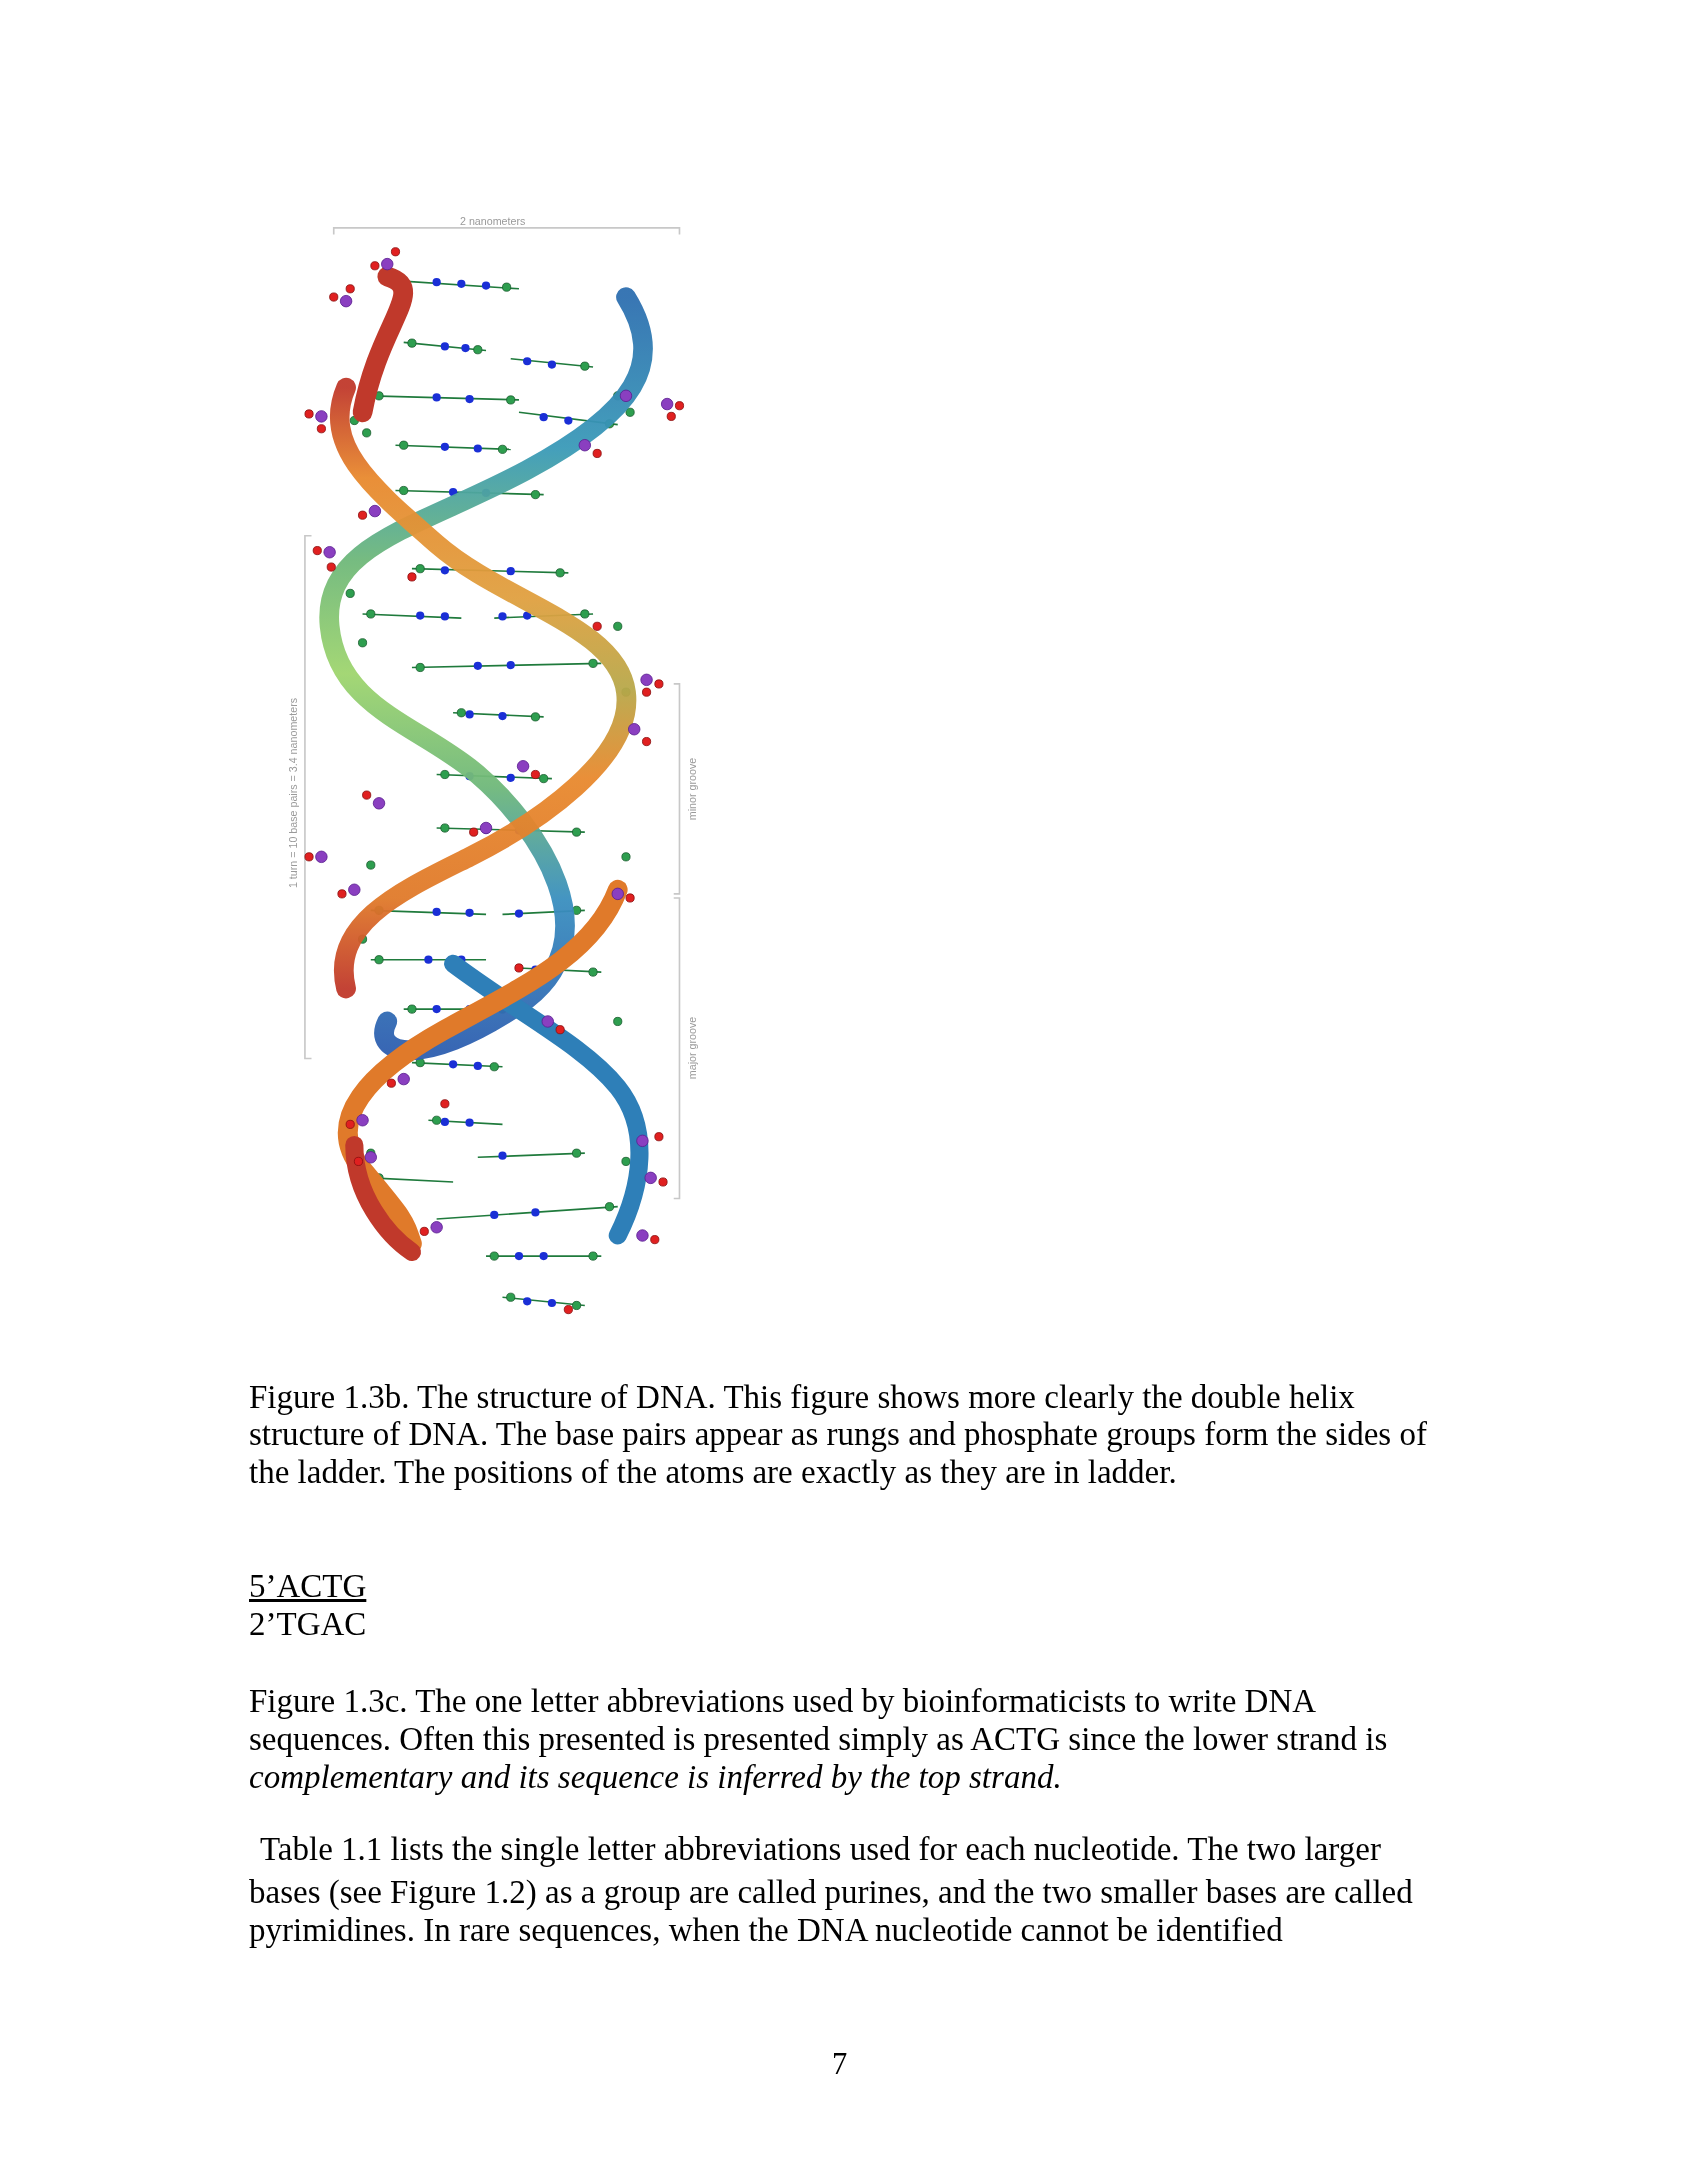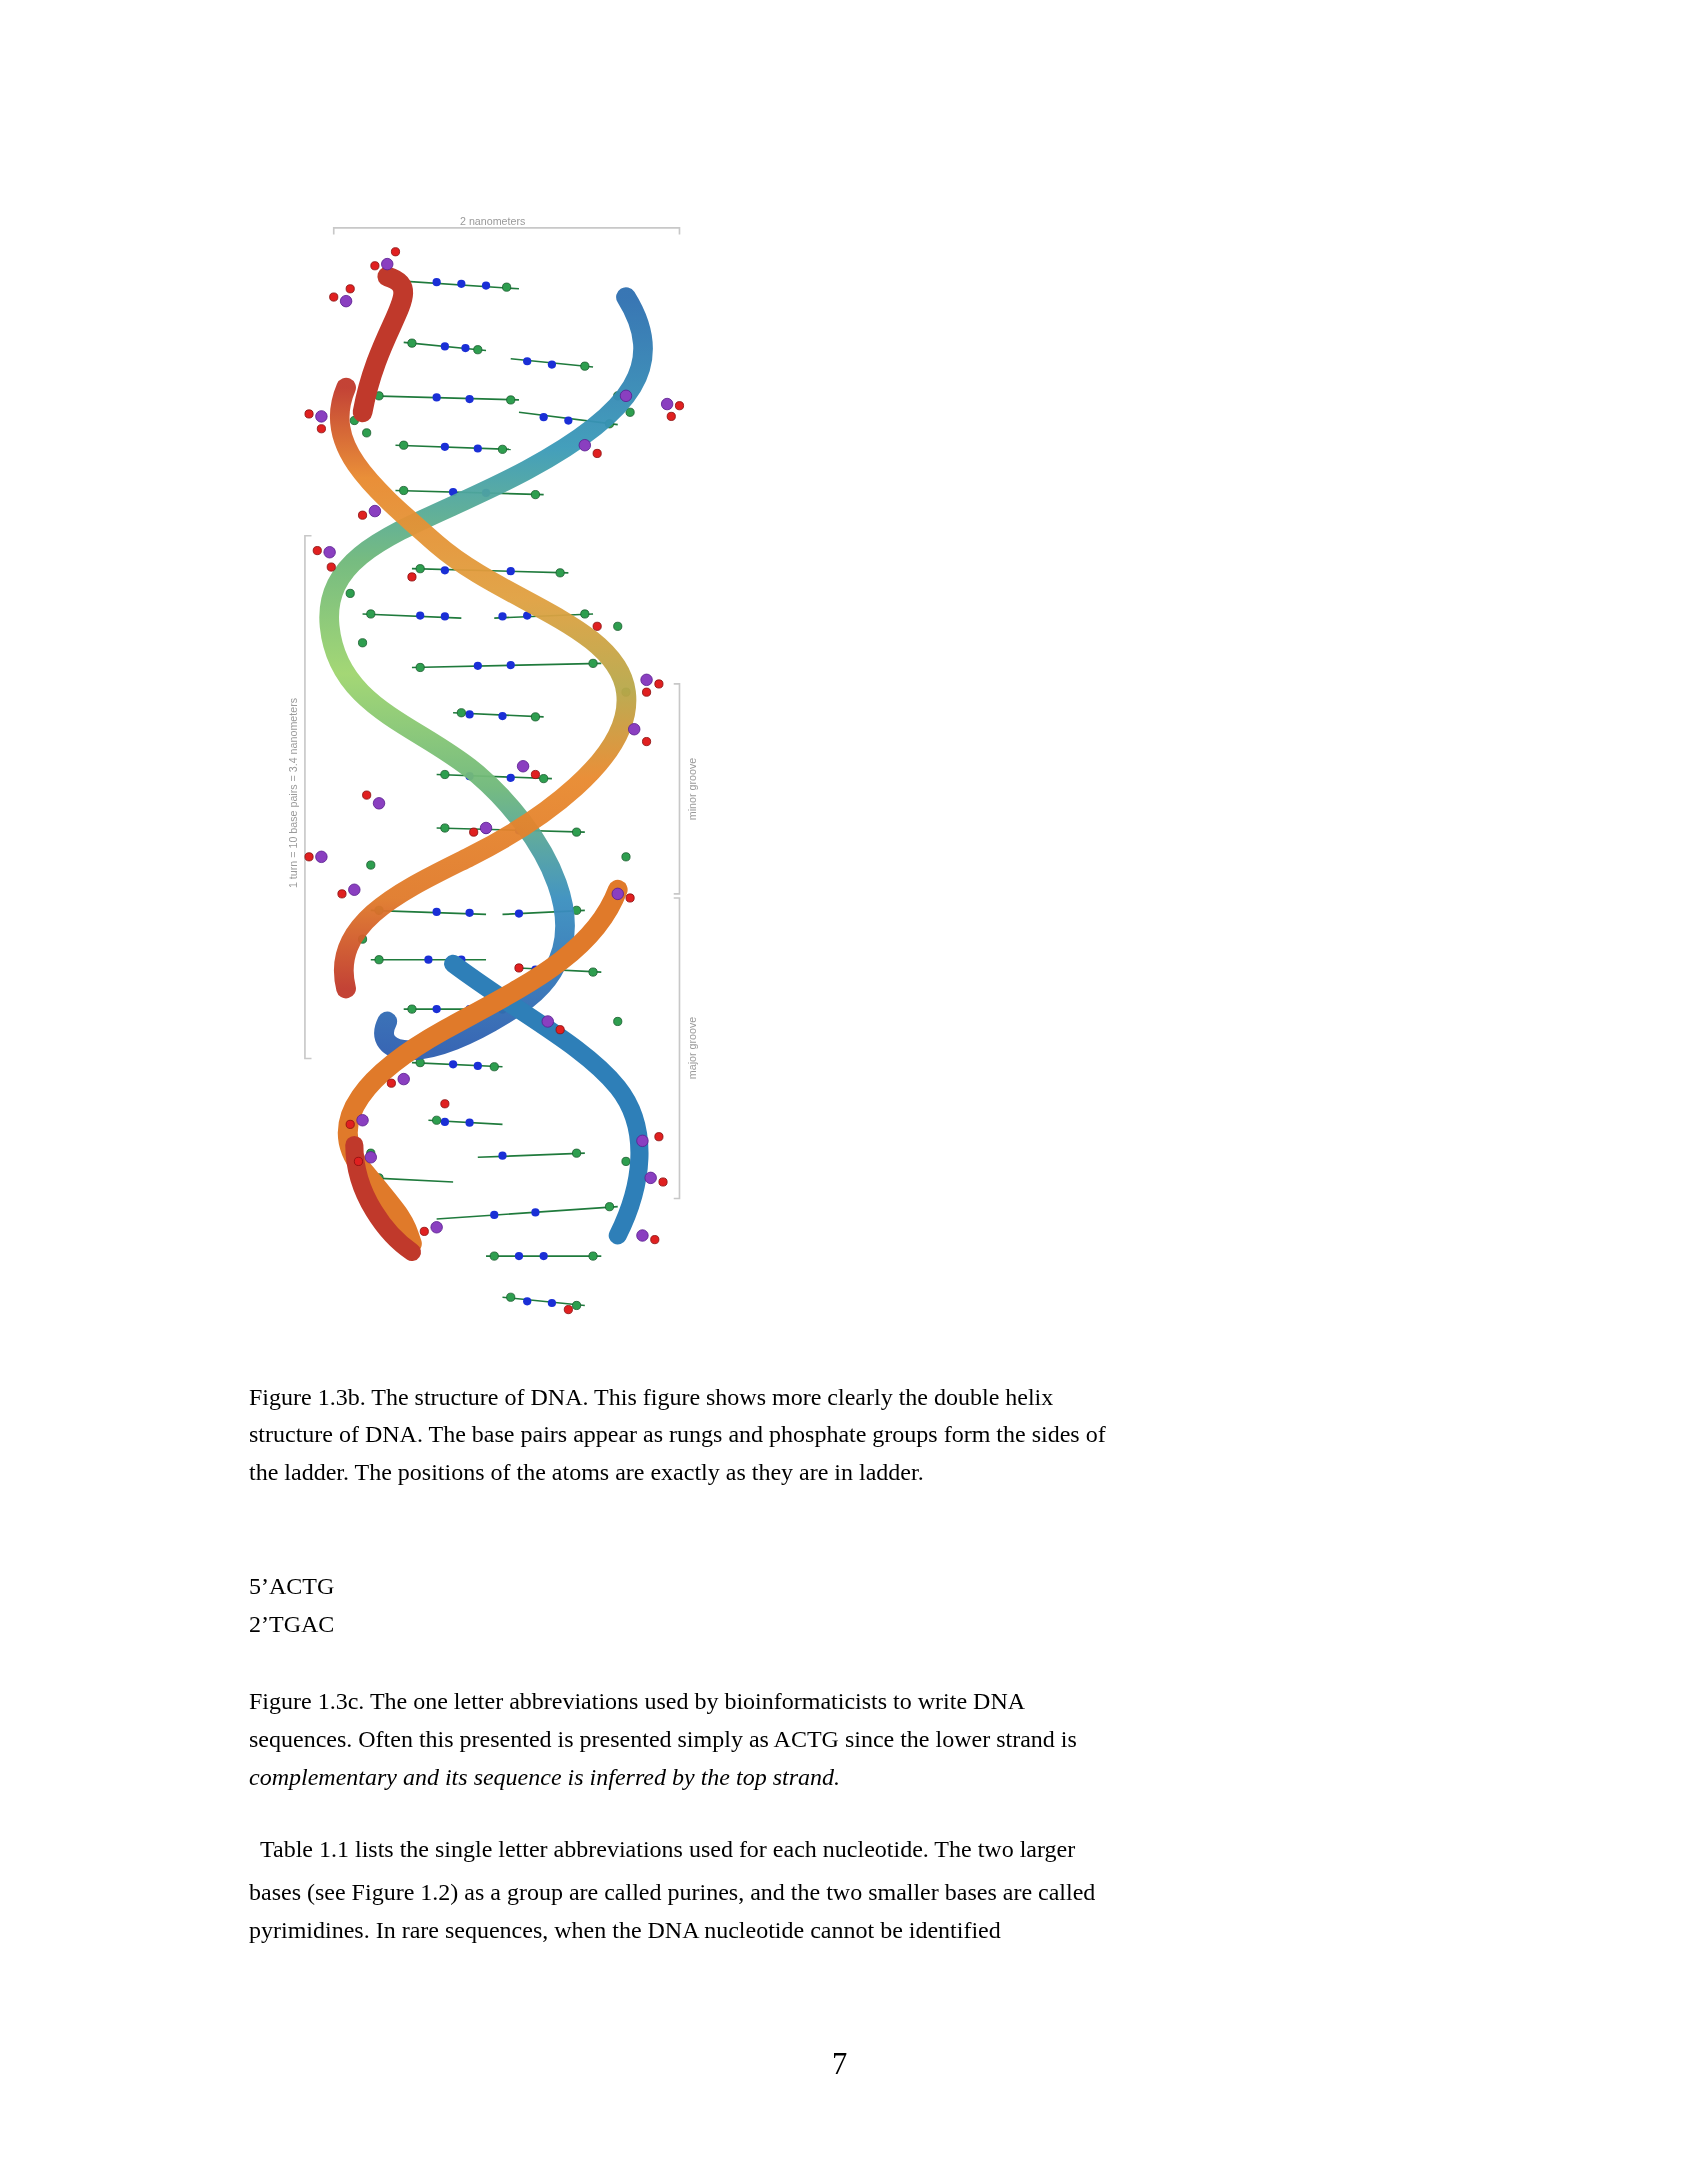--- a/index.html
+++ b/index.html
@@ -3,21 +3,21 @@
 <meta charset="utf-8">
 <style>
   html, body { margin: 0; padding: 0; background: #ffffff; }
   body { width: 1687px; height: 2183px; position: relative; overflow: hidden;
          font-family: "Liberation Serif", "DejaVu Serif", serif; color: #000; }
   .figure { position: absolute; left: 272px; top: 198px; width: 461px; height: 1153px; }
   .figure svg { position: absolute; left: 0; top: 0; }
   .fig-label { position: absolute; font-family: "Liberation Sans", "DejaVu Sans", sans-serif;
                color: #9a9a9a; font-size: 10.7px; white-space: nowrap; }
   .rot { transform-origin: center center; transform: rotate(-90deg); }
-  .text-line { position: absolute; left: 249px; font-size: 24px; line-height: 38px; white-space: nowrap; }
+  .text-line { position: absolute; left: 249px; font-size: 33px; line-height: 38px; white-space: nowrap; }
   .page-num { position: absolute; left: 832px; top: 2045px; font-size: 30.5px; line-height: 38px; }
 </style>
 </head>
 <body>
 
 <div class="figure">
   <svg width="461" height="1153" viewBox="0 0 560 1400">
     <defs>
       <linearGradient id="strandA" x1="0" y1="0" x2="0" y2="1">
         <stop offset="0" stop-color="#c0392b"></stop>
@@ -266,21 +266,21 @@
   <span class="fig-label rot" style="left:379px; top:844px; width:82px; text-align:center;">major groove</span>
 </div>
 
 <div>
   <div class="text-line" style="top:1378px;">Figure 1.3b.  The structure of DNA.  This figure shows more clearly the double helix</div>
   <div class="text-line" style="top:1415px;">structure of DNA.  The base pairs appear as rungs and phosphate groups form the sides of</div>
   <div class="text-line" style="top:1453px;">the ladder. The positions of the atoms are exactly as they are in ladder.</div>
 </div>
 
 <div>
-  <div class="text-line" style="top:1567px;">5’ACTG</div>
+  <div class="text-line" style="top:1567px;text-decoration:underline;">5’ACTG</div>
   <div class="text-line" style="top:1605px;">2’TGAC</div>
 </div>
 
 <div>
   <div class="text-line" style="top:1682px;">Figure 1.3c.  The one letter abbreviations used by bioinformaticists to write DNA</div>
   <div class="text-line" style="top:1720px;">sequences.  Often this presented is presented simply as ACTG since the lower strand is</div>
   <div class="text-line" style="top:1758px;font-style:italic;">complementary and its sequence is inferred by the top strand.</div>
 </div>
 
 <div>

